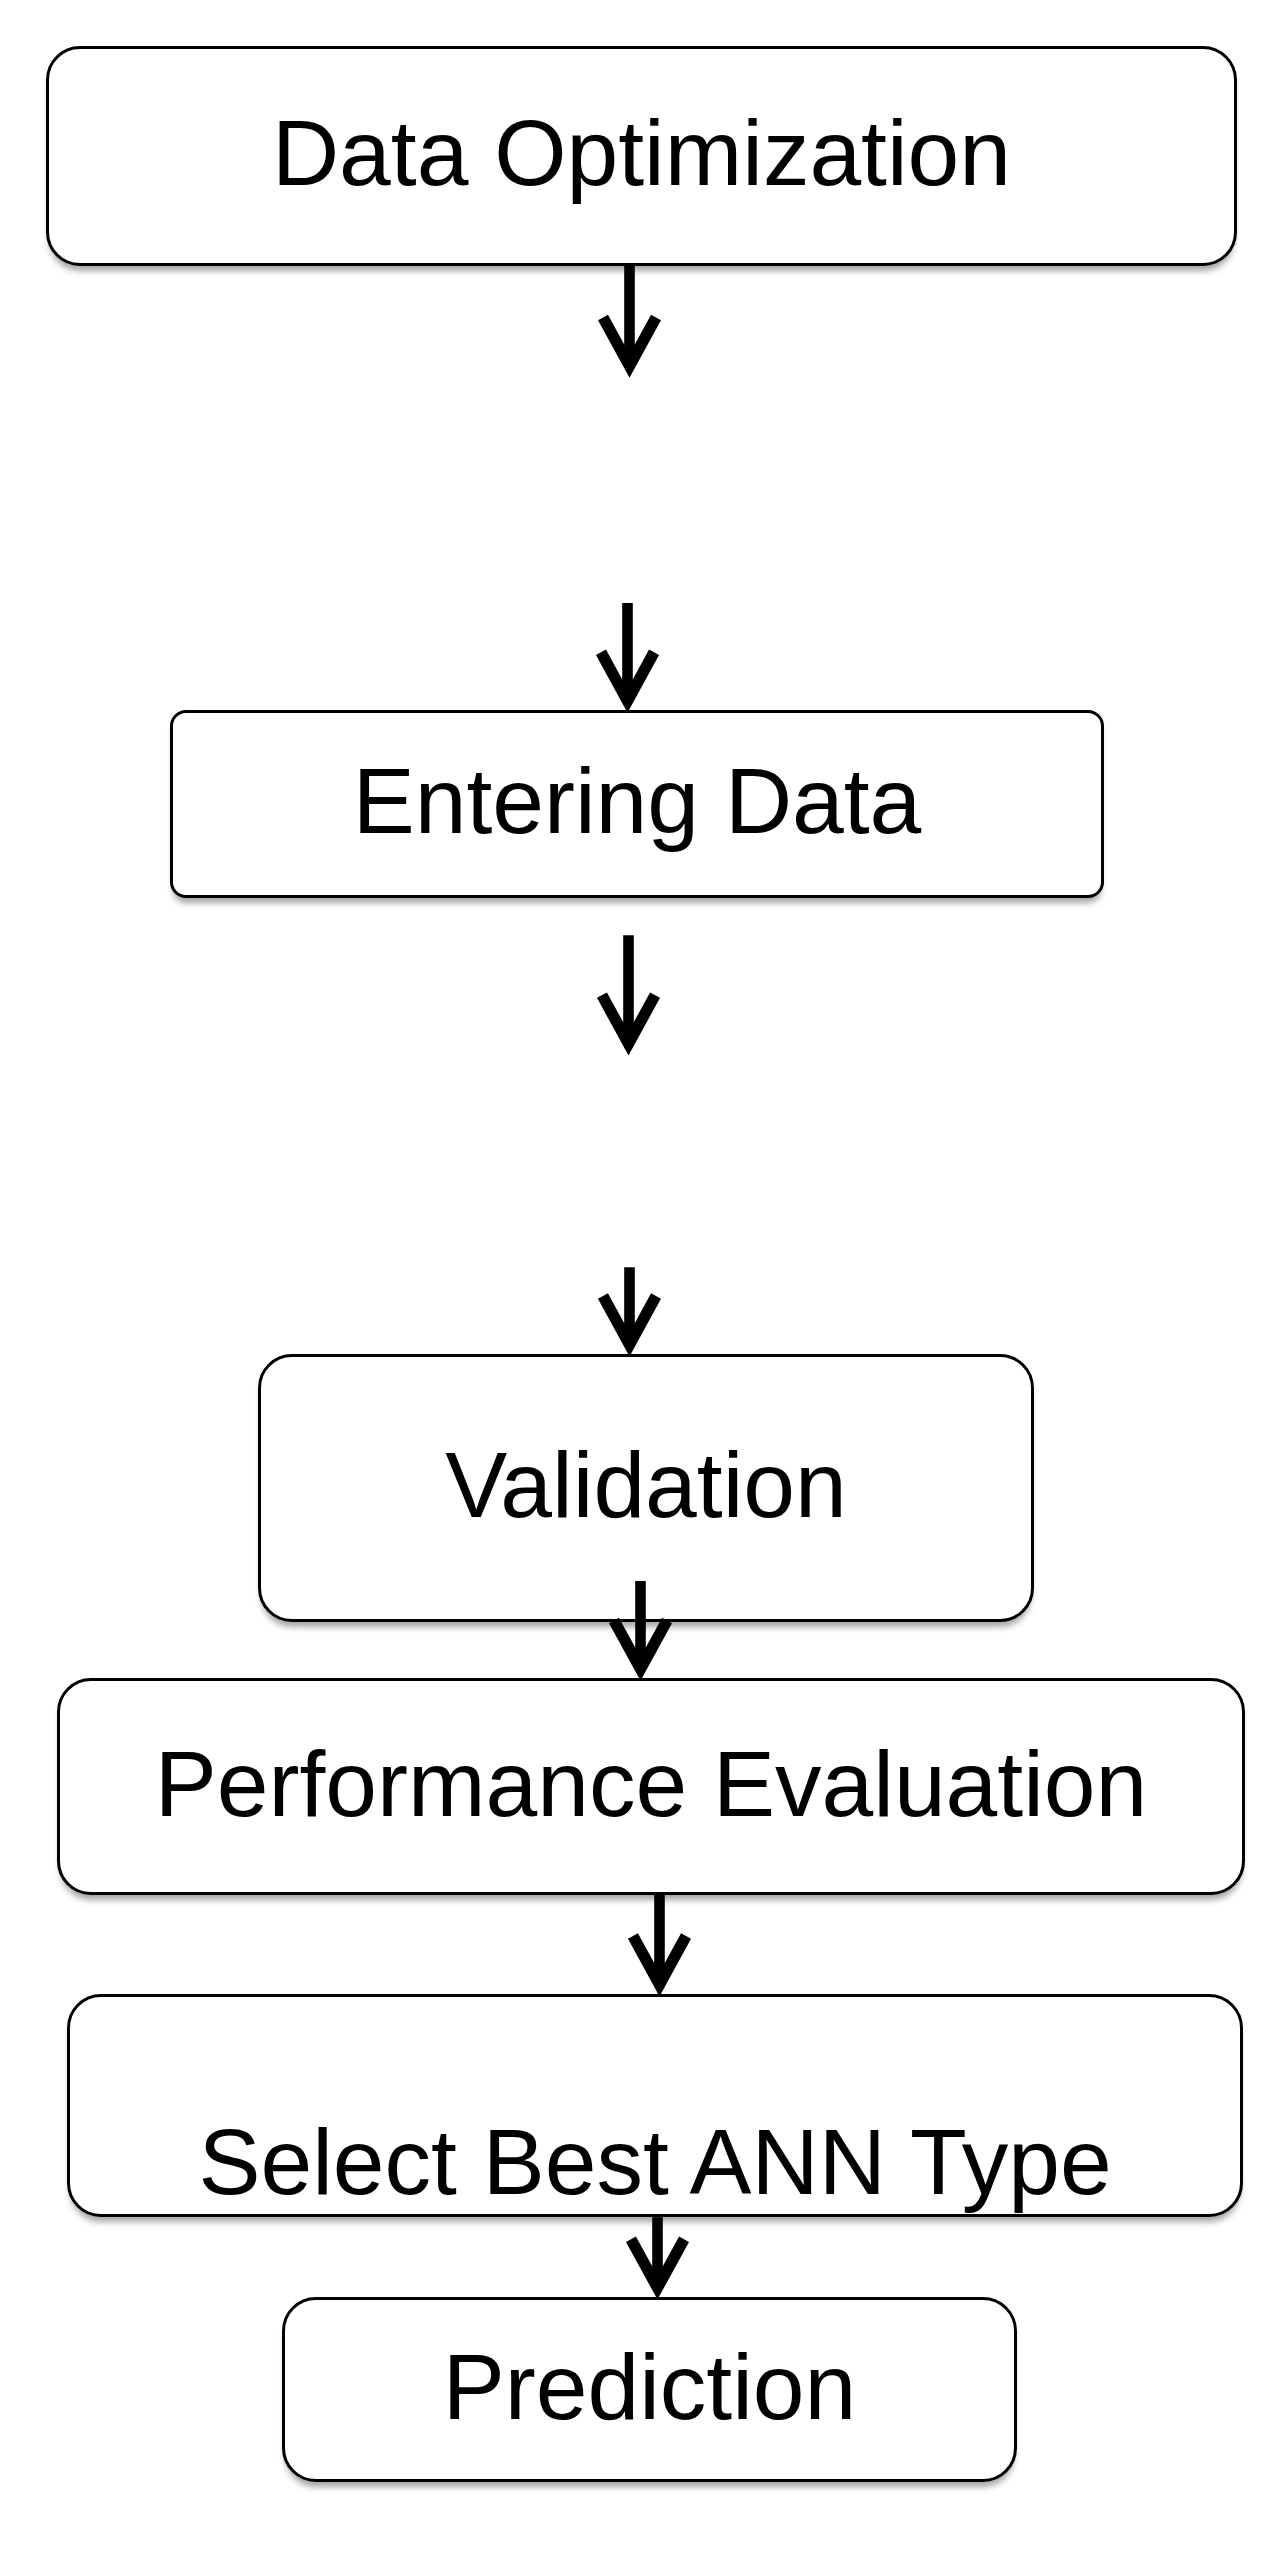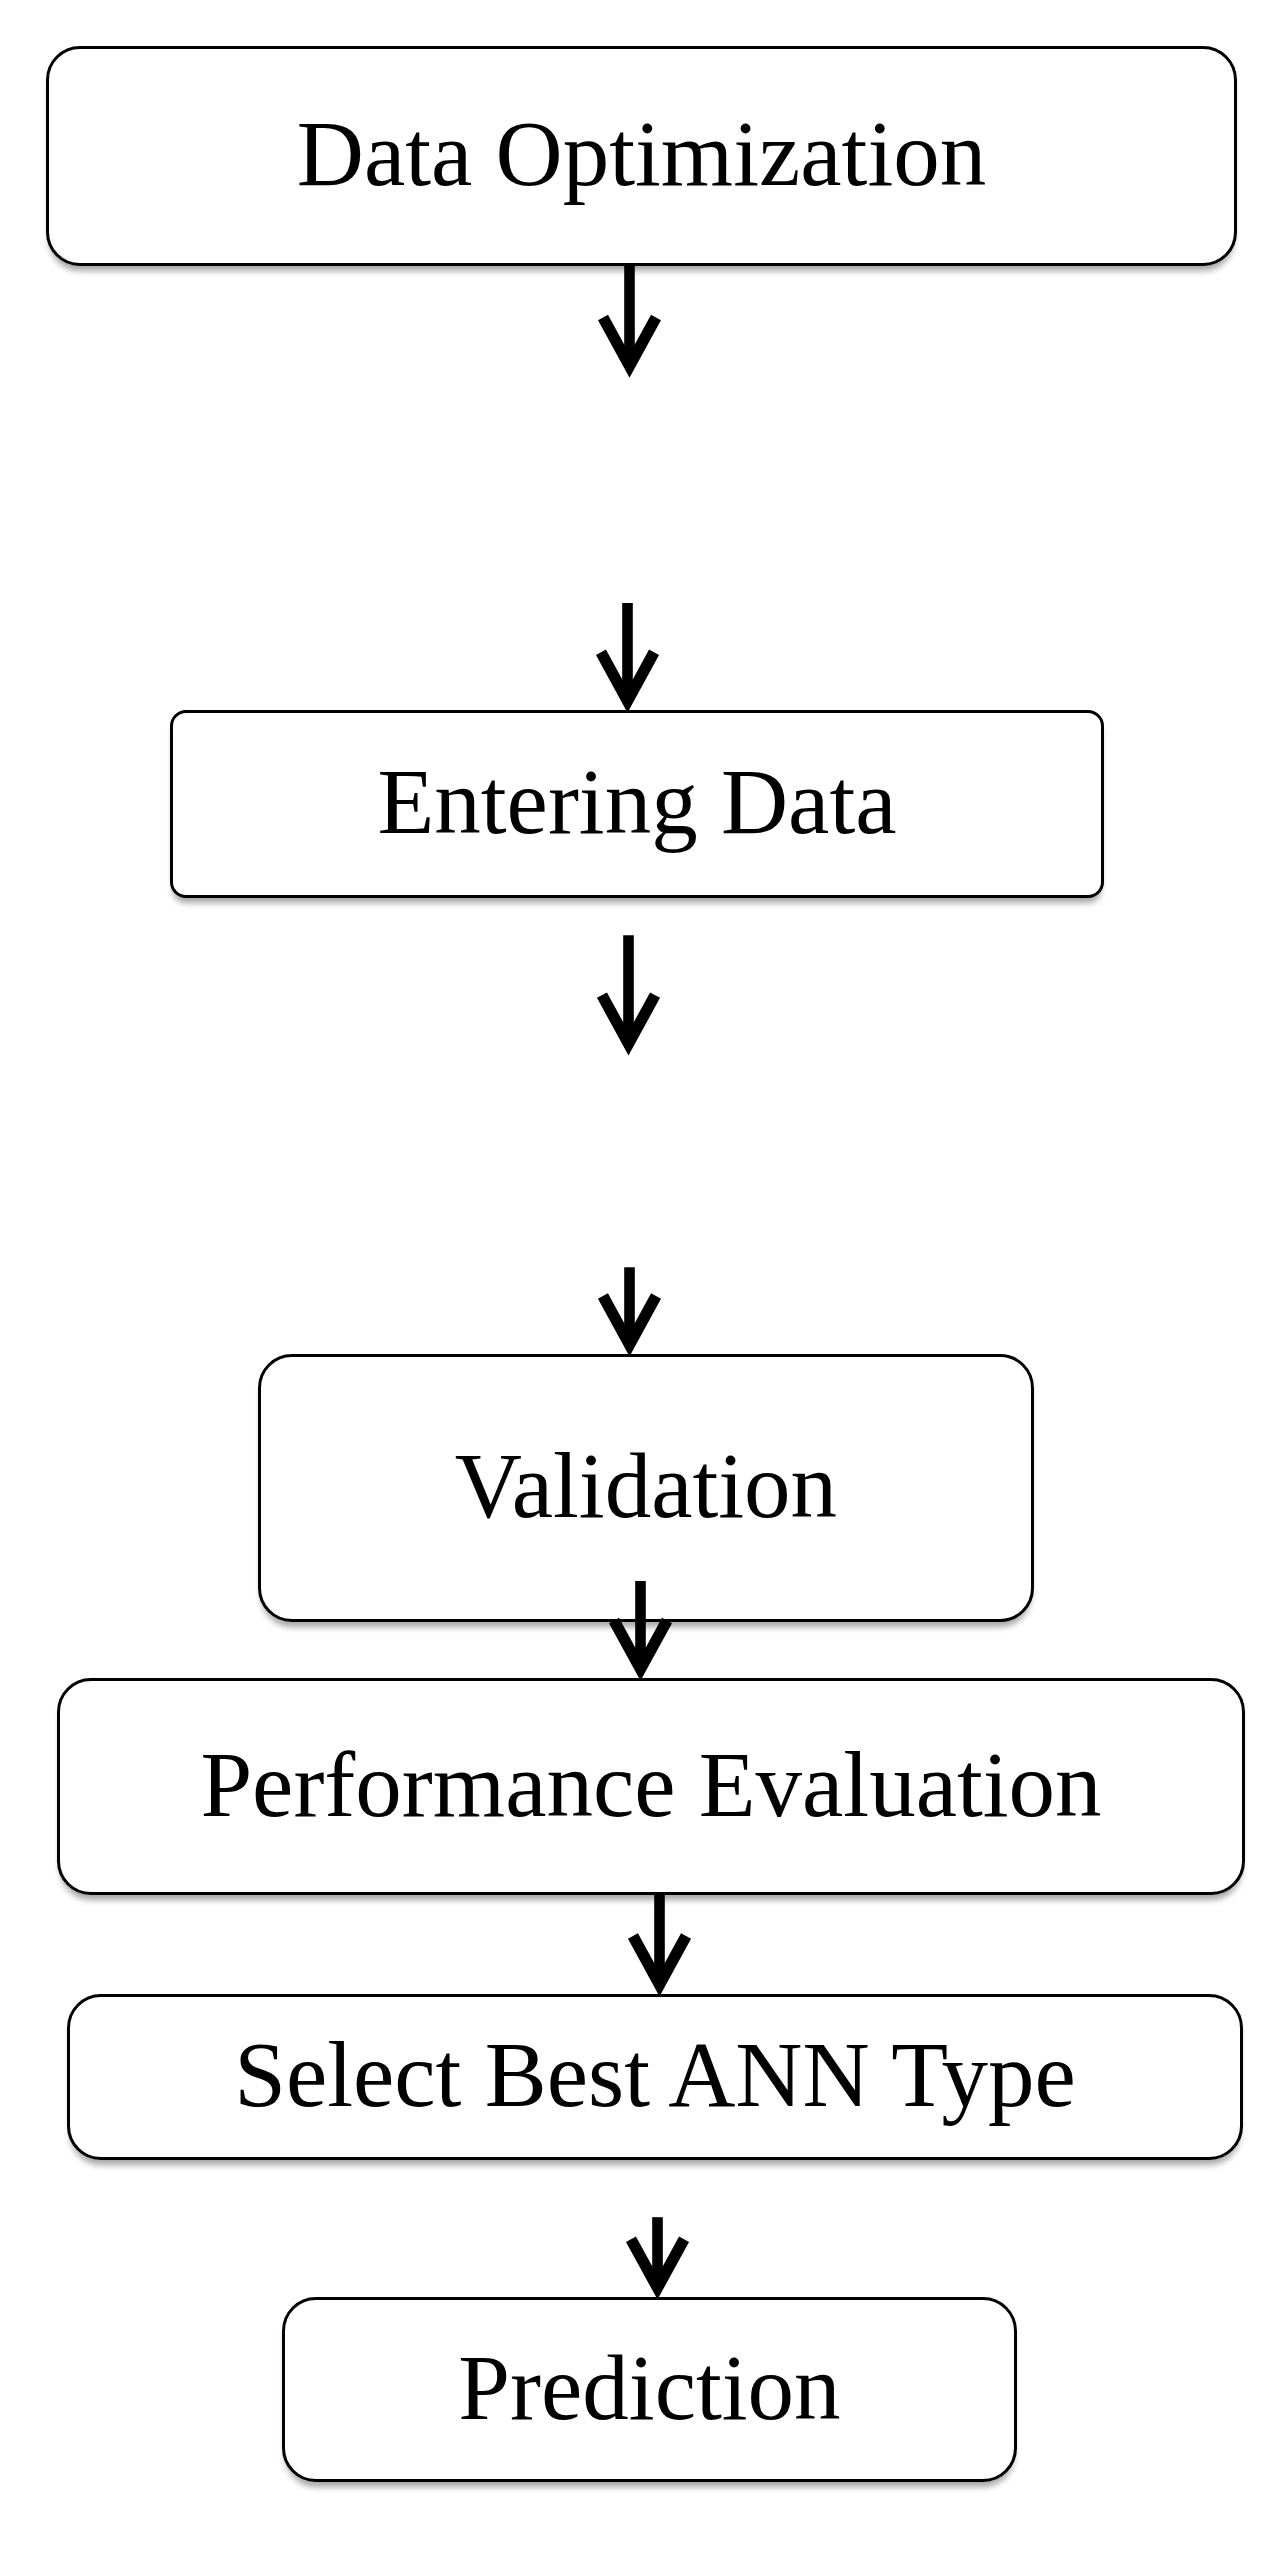--- a/index.html
+++ b/index.html
@@ -6,21 +6,21 @@
     margin: 0;
     padding: 0;
     background: #ffffff;
   }
   .canvas {
     position: relative;
     width: 1283px;
     height: 2576px;
     background: #ffffff;
     overflow: hidden;
-    font-family: Liberation Serif, serif;
+    font-family: Liberation Sans, sans-serif;
   }
   .node {
     position: absolute;
     box-sizing: border-box;
     background: #ffffff;
     border: 3.8px solid #000000;
     border-radius: 34px;
     display: flex;
     align-items: center;
     justify-content: center;
@@ -38,21 +38,21 @@
     position: absolute;
     overflow: visible;
   }
   
   .b1 { left: 46px;  top: 46px;   width: 1191px; height: 220px; }
   .b2 { left: 46px;  top: 375px;  width: 1197px; height: 228px; }
   .b3 { left: 170px; top: 710px;  width: 934px; height: 188px; border-radius: 16px; }
   .b4 { left: 170px; top: 1052px; width: 934px; height: 215px; }
   .b5 { left: 258px; top: 1354px; width: 776px; height: 268px; }
   .b6 { left: 57px;  top: 1678px; width: 1188px; height: 217px; }
-  .b7 { left: 67px;  top: 1994px; width: 1176px; height: 166px; }
+  .b7 { left: 67px;  top: 1994px; width: 1176px; height: 223px; align-items: flex-end; }
   .b8 { left: 282px; top: 2297px; width: 735px;  height: 185px; }
   
   .a1 { left: 584px; top: 266px;  }
   .a2 { left: 582px; top: 603px;  }
   .a3 { left: 583px; top: 935px; }
   .a4 { left: 584px; top: 1267px; }
   .a5 { left: 595px; top: 1581px; }
   .a6 { left: 614px; top: 1894px; }
   .a7 { left: 612px; top: 2217px; }
   .arrow line, .arrow polyline {

